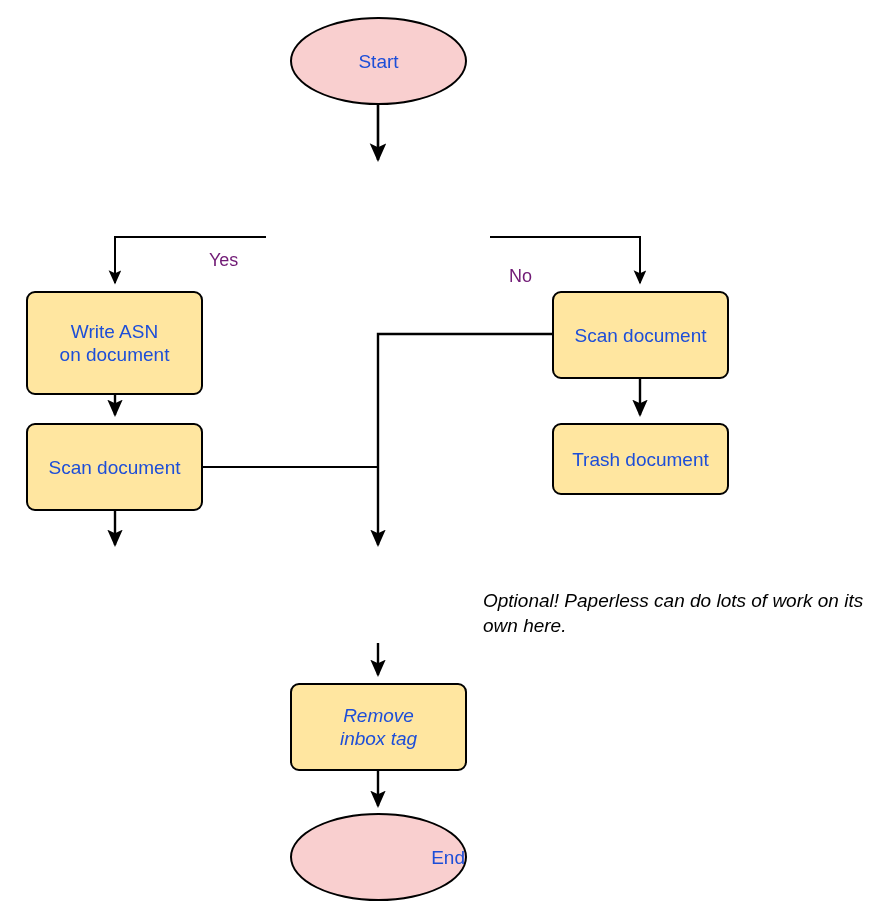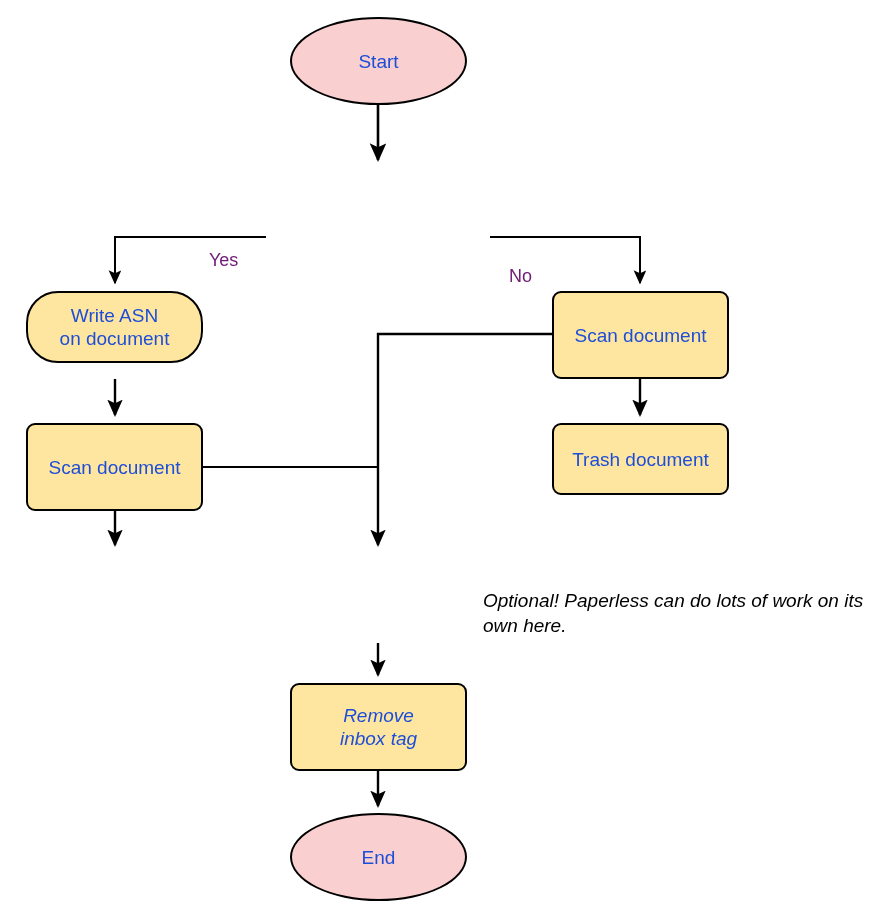--- a/index.html
+++ b/index.html
@@ -112,21 +112,21 @@
     <path d="M378,643 L378,675" fill="none" stroke="#000000" stroke-width="2.4" marker-end="url(#arrowhead)"></path>
 
     <path d="M378,771 L378,806" fill="none" stroke="#000000" stroke-width="2.4" marker-end="url(#arrowhead)"></path>
   </svg>
 
   <div class="node terminator" id="node-start" style="left: 290px; top: 17px; width: 177px; height: 88px;">
     <span>Start</span>
   </div>
 
 
-  <div class="node process" id="node-write-asn" style="left: 26px; top: 291px; width: 177px; height: 72px; border-radius: 32px;">
+  <div class="node process" id="node-write-asn" style="left: 26px; top: 291px; width: 177px; height: 104px;">
     <span>Write ASN
 on document</span>
   </div>
 
   <div class="node process" id="node-scan-left" style="left: 26px; top: 423px; width: 177px; height: 88px;">
     <span>Scan document</span>
   </div>
 
 
   <div class="node process" id="node-scan-right" style="left: 552px; top: 291px; width: 177px; height: 88px;">
@@ -136,21 +136,21 @@
   <div class="node process" id="node-trash" style="left: 552px; top: 423px; width: 177px; height: 72px;">
     <span>Trash document</span>
   </div>
 
 
   <div class="node process" id="node-remove-inbox" style="left: 290px; top: 683px; width: 177px; height: 88px; font-style: italic;">
     <span>Remove
 inbox tag</span>
   </div>
 
-  <div class="node terminator" id="node-end" style="left: 290px; top: 813px; width: 177px; height: 88px;">
+  <div class="node terminator" id="node-end" style="left: 290px; top: 813px; width: 177px; height: 88px; justify-content: flex-end;">
     <span>End</span>
   </div>
 
   <div class="edge-label" id="label-yes" style="left: 209px; top: 210px;">Yes</div>
   <div class="edge-label" id="label-no" style="left: 509px; top: 226px;">No</div>
 
   <div class="annotation" id="annotation-optional" style="left: 483px; top: 588px;">Optional! Paperless can do lots of work on its own here.</div>
 
 </div>
 

